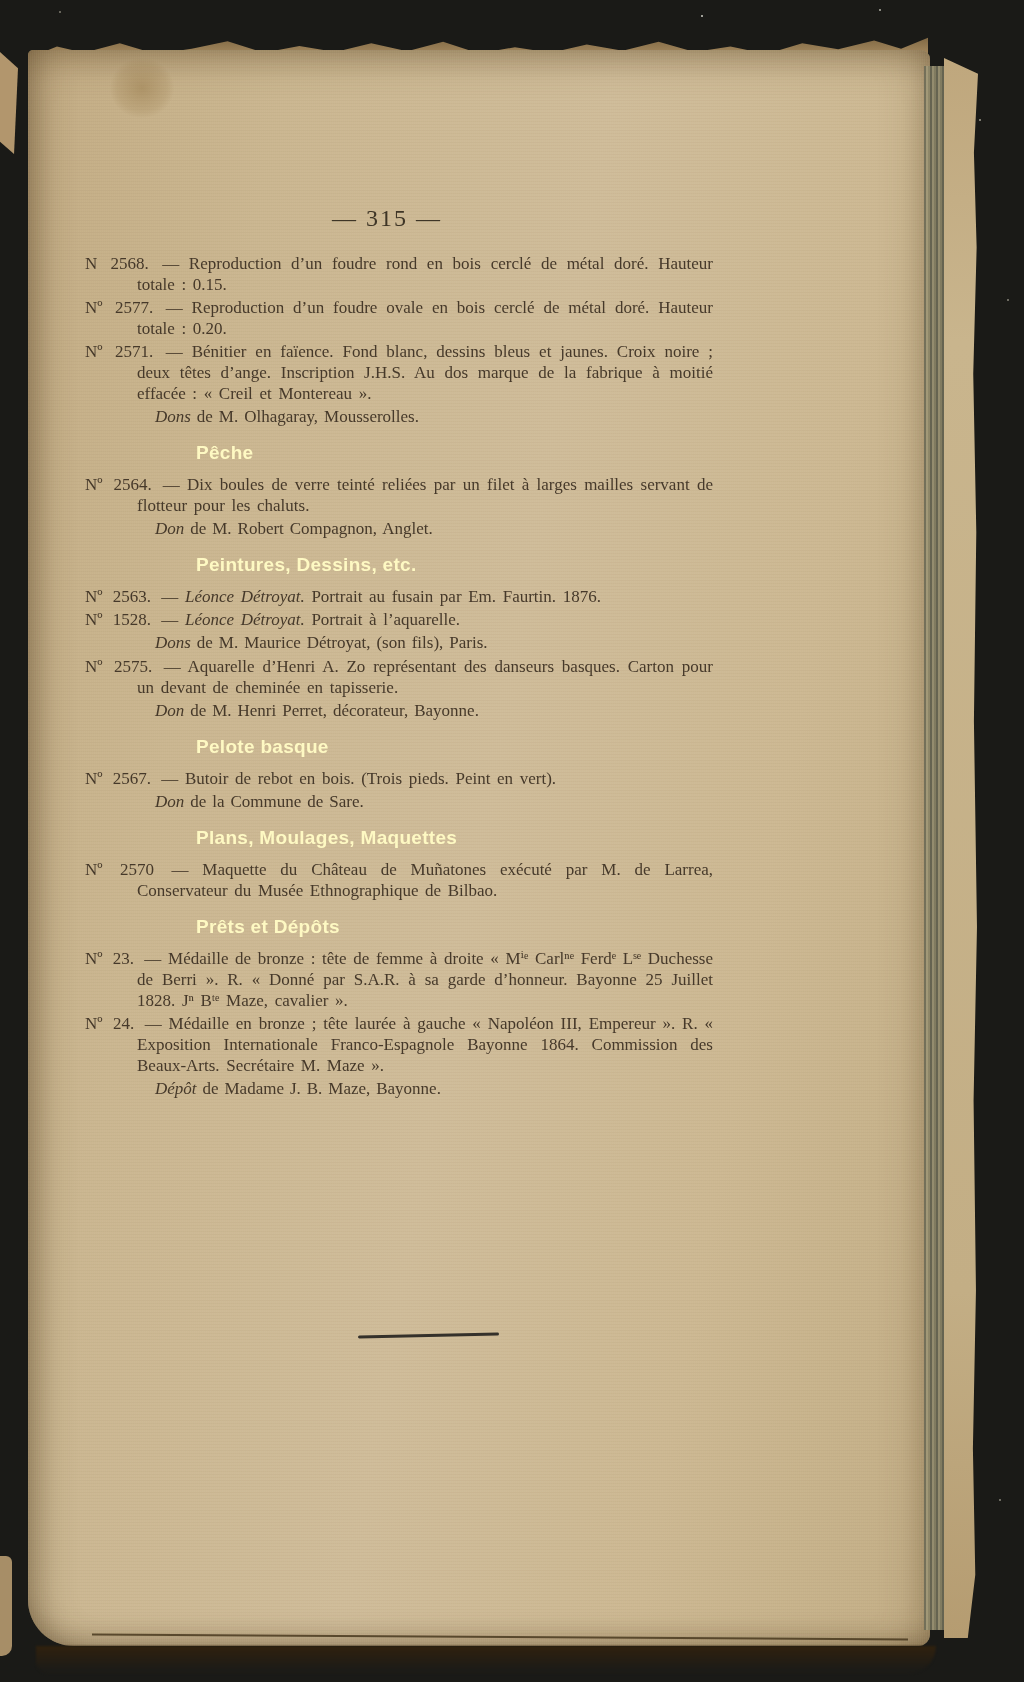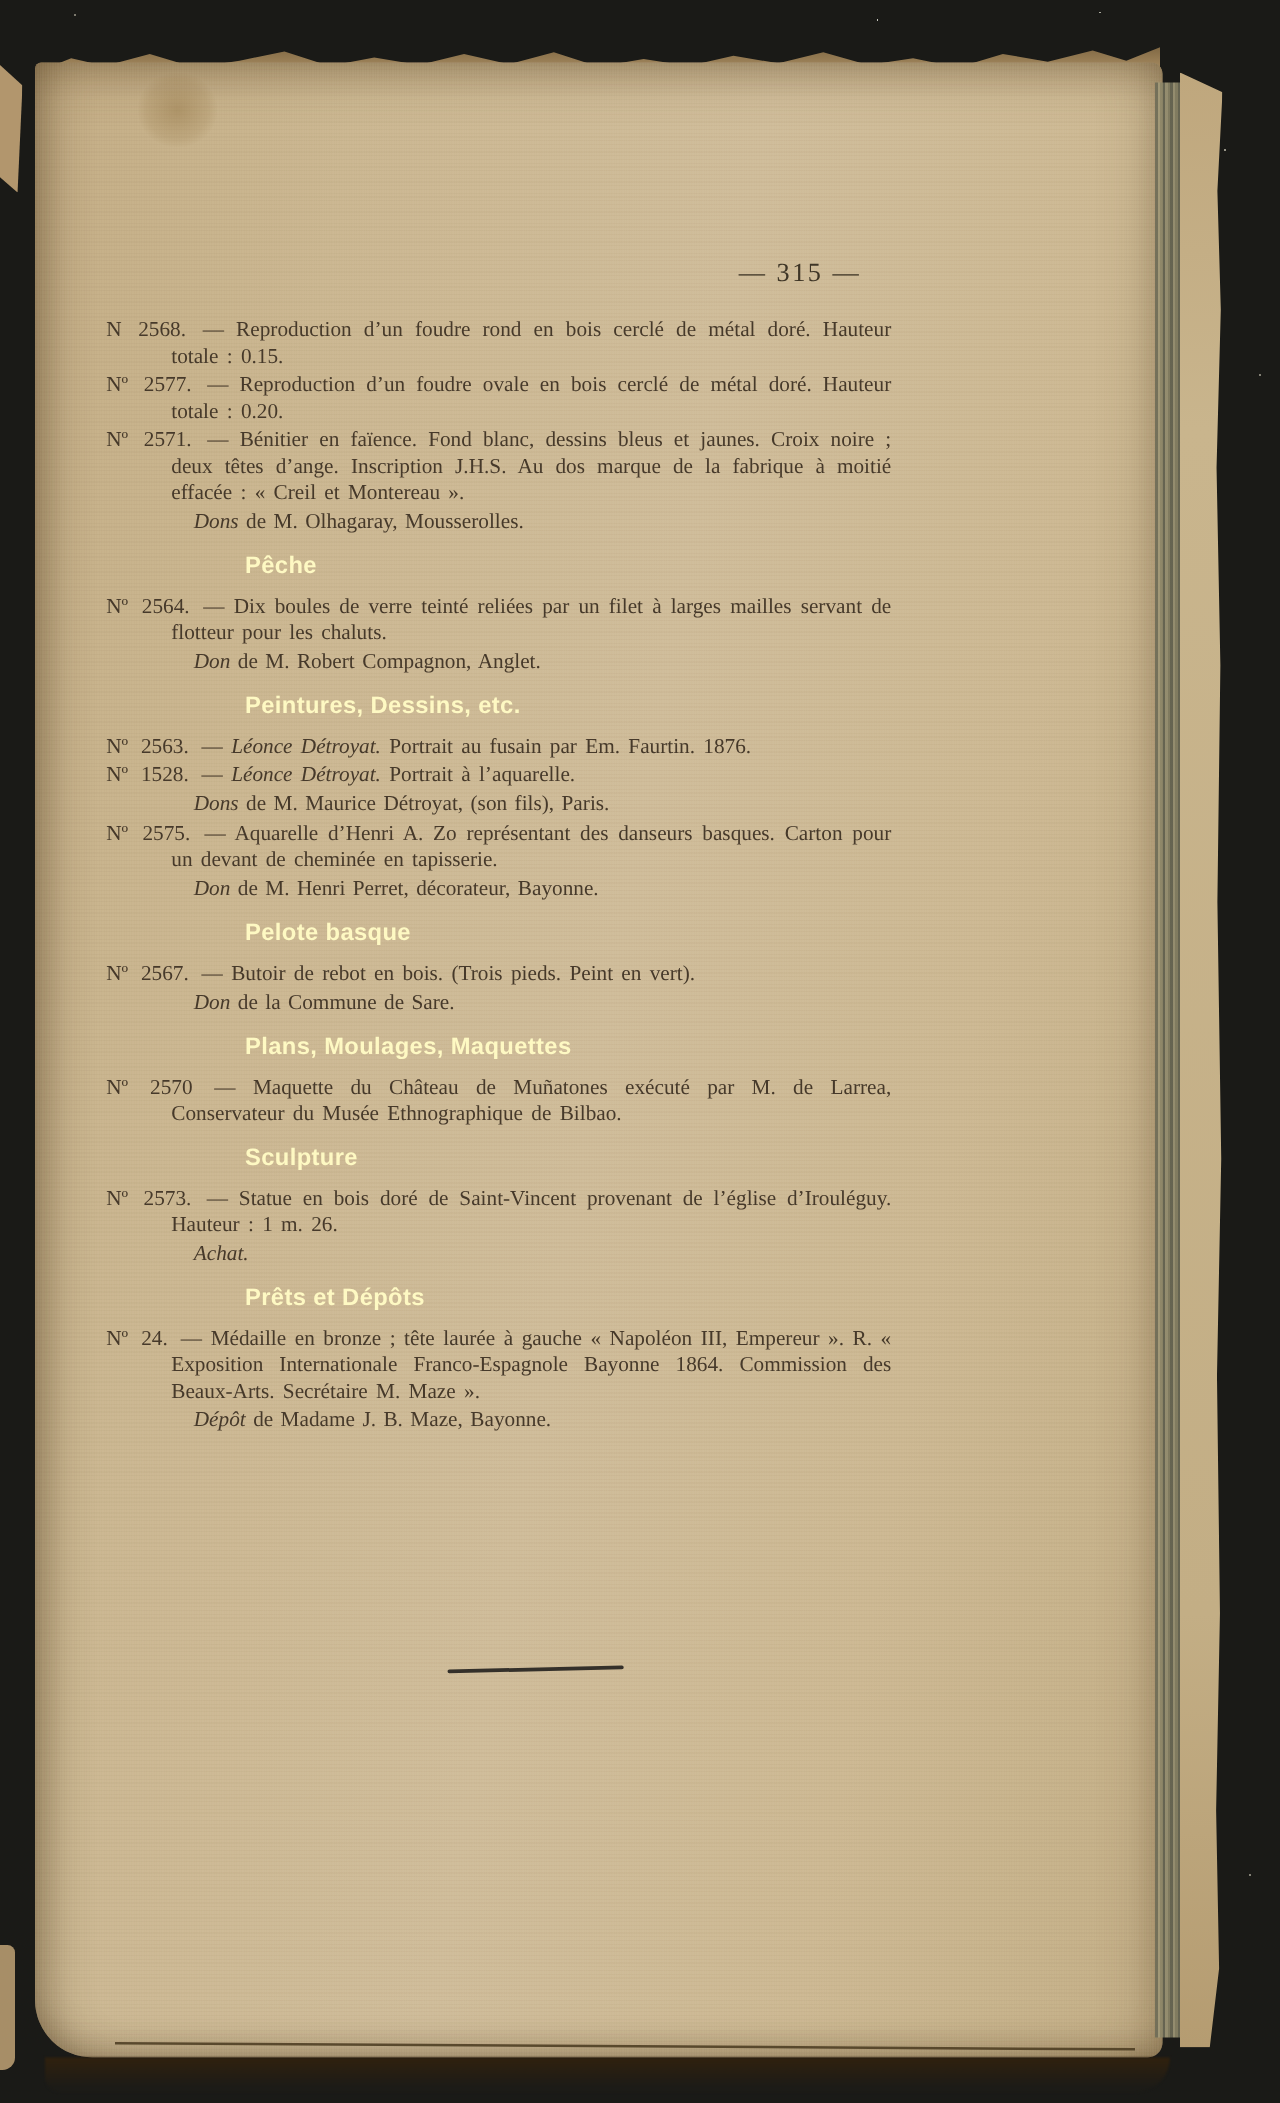--- a/index.html
+++ b/index.html
@@ -67,21 +67,21 @@
   .bottom-shadow{
     position:absolute;left:36px;top:1646px;width:900px;height:28px;
     background:linear-gradient(180deg,#30210e,#1c1b17 85%);
     border-radius:0 0 40px 18px;filter:blur(1px);
   }
   .content{
     position:absolute;left:85px;top:205px;width:628px;
     color:#46392a;font-size:17px;line-height:21px;
   }
   .pageno{
-    text-align:right;font-size:21px;line-height:26px;letter-spacing:2px;
+    text-align:center;font-size:24px;line-height:26px;letter-spacing:2px;
     margin:0 24px 22px 0;color:#3e3526;
   }
   .heading{
     font-family:"Liberation Sans","DejaVu Sans",sans-serif;font-weight:700;
     font-size:19px;line-height:22px;color:#fef9c3;letter-spacing:.3px;
     margin:15px 0 10px 111px;
   }
   .entry{
     margin:0 0 2px;padding-left:52px;text-indent:-52px;
     text-align:justify;word-spacing:.14em;
@@ -132,25 +132,21 @@
       <div class="section">
         <div class="heading">Pelote basque</div>
         <p class="entry"><span class="no">Nº 2567. —</span> <span class="txt">Butoir de rebot en bois. (Trois pieds. Peint en vert).</span></p>
         <p class="credit"><span class="lead">Don</span> <span class="ctxt">de la Commune de Sare.</span></p>
       </div>
       <div class="section">
         <div class="heading">Plans, Moulages, Maquettes</div>
         <p class="entry"><span class="no">Nº 2570 —</span> <span class="txt">Maquette du Château de Muñatones exécuté par M. de Larrea, Conservateur du Musée Ethnographique de Bilbao.</span></p>
       </div>
       <div class="section">
-        <div class="heading">Sculpture</div>
-        <p class="entry"><span class="no">Nº 2573. —</span> <span class="txt">Statue en bois doré de Saint-Vincent provenant de l’église d’Irouléguy. Hauteur : 1 m. 26.</span></p>
-        <p class="credit"><span class="lead">Achat.</span></p>
-      </div>
-      <div class="section">
         <div class="heading">Prêts et Dépôts</div>
+        <p class="entry"><span class="no">Nº 23. —</span> <span class="txt">Médaille de bronze : tête de femme à droite « Mⁱᵉ Carlⁿᵉ Ferdᵉ Lˢᵉ Duchesse de Berri ». R. « Donné par S.A.R. à sa garde d’honneur. Bayonne 25 Juillet 1828. Jⁿ Bᵗᵉ Maze, cavalier ».</span></p>
         <p class="entry"><span class="no">Nº 24. —</span> <span class="txt">Médaille en bronze ; tête laurée à gauche « Napoléon III, Empereur ». R. « Exposition Internationale Franco-Espagnole Bayonne 1864. Commission des Beaux-Arts. Secrétaire M. Maze ».</span></p>
         <p class="credit"><span class="lead">Dépôt</span> <span class="ctxt">de Madame J. B. Maze, Bayonne.</span></p>
       </div>
     </div>
 </div>
 
 <div class="end-rule"></div>
 
 </body></html>

